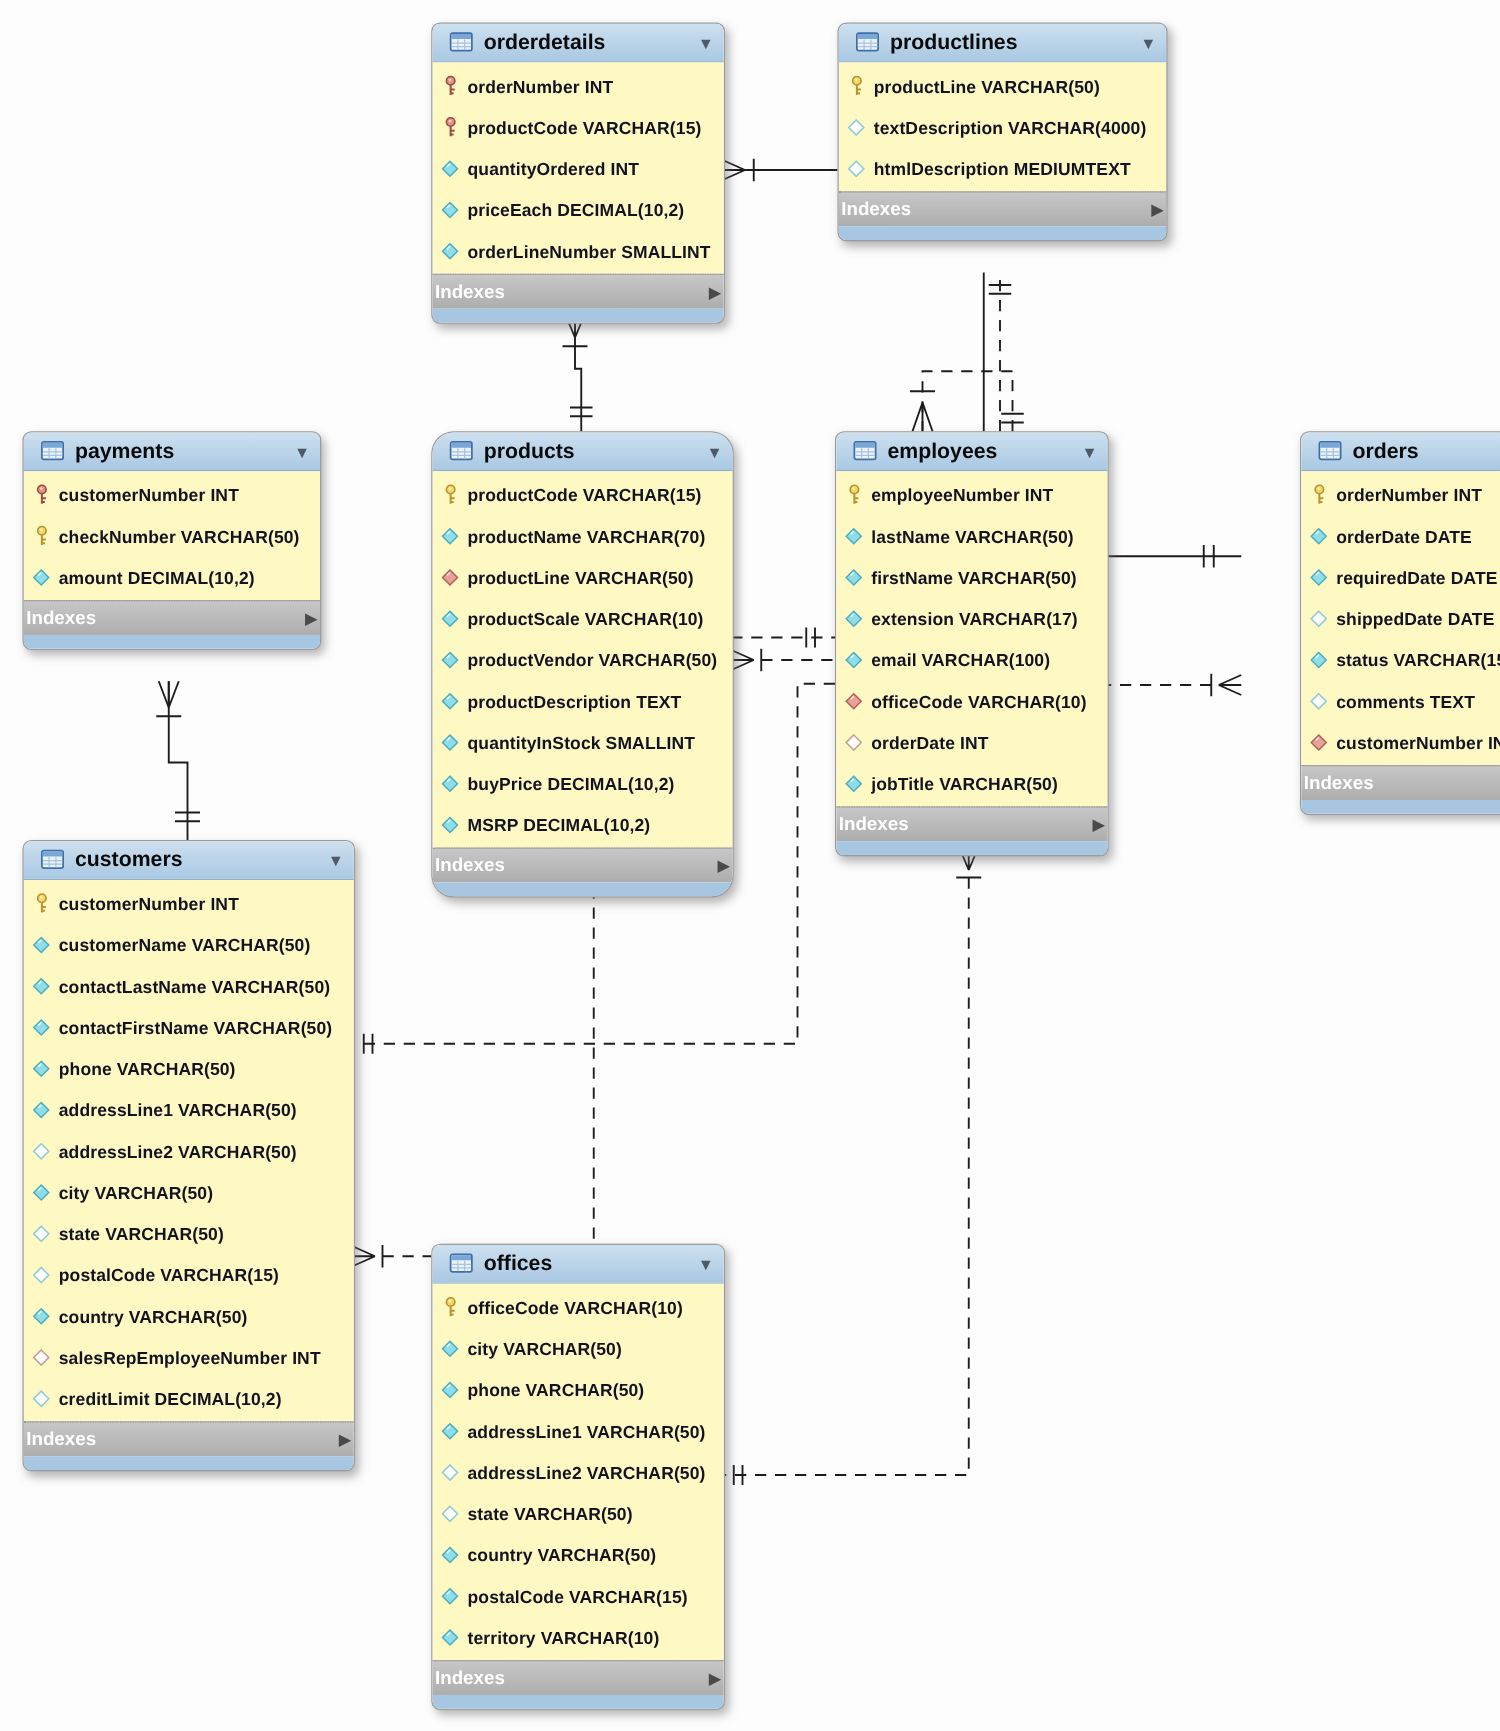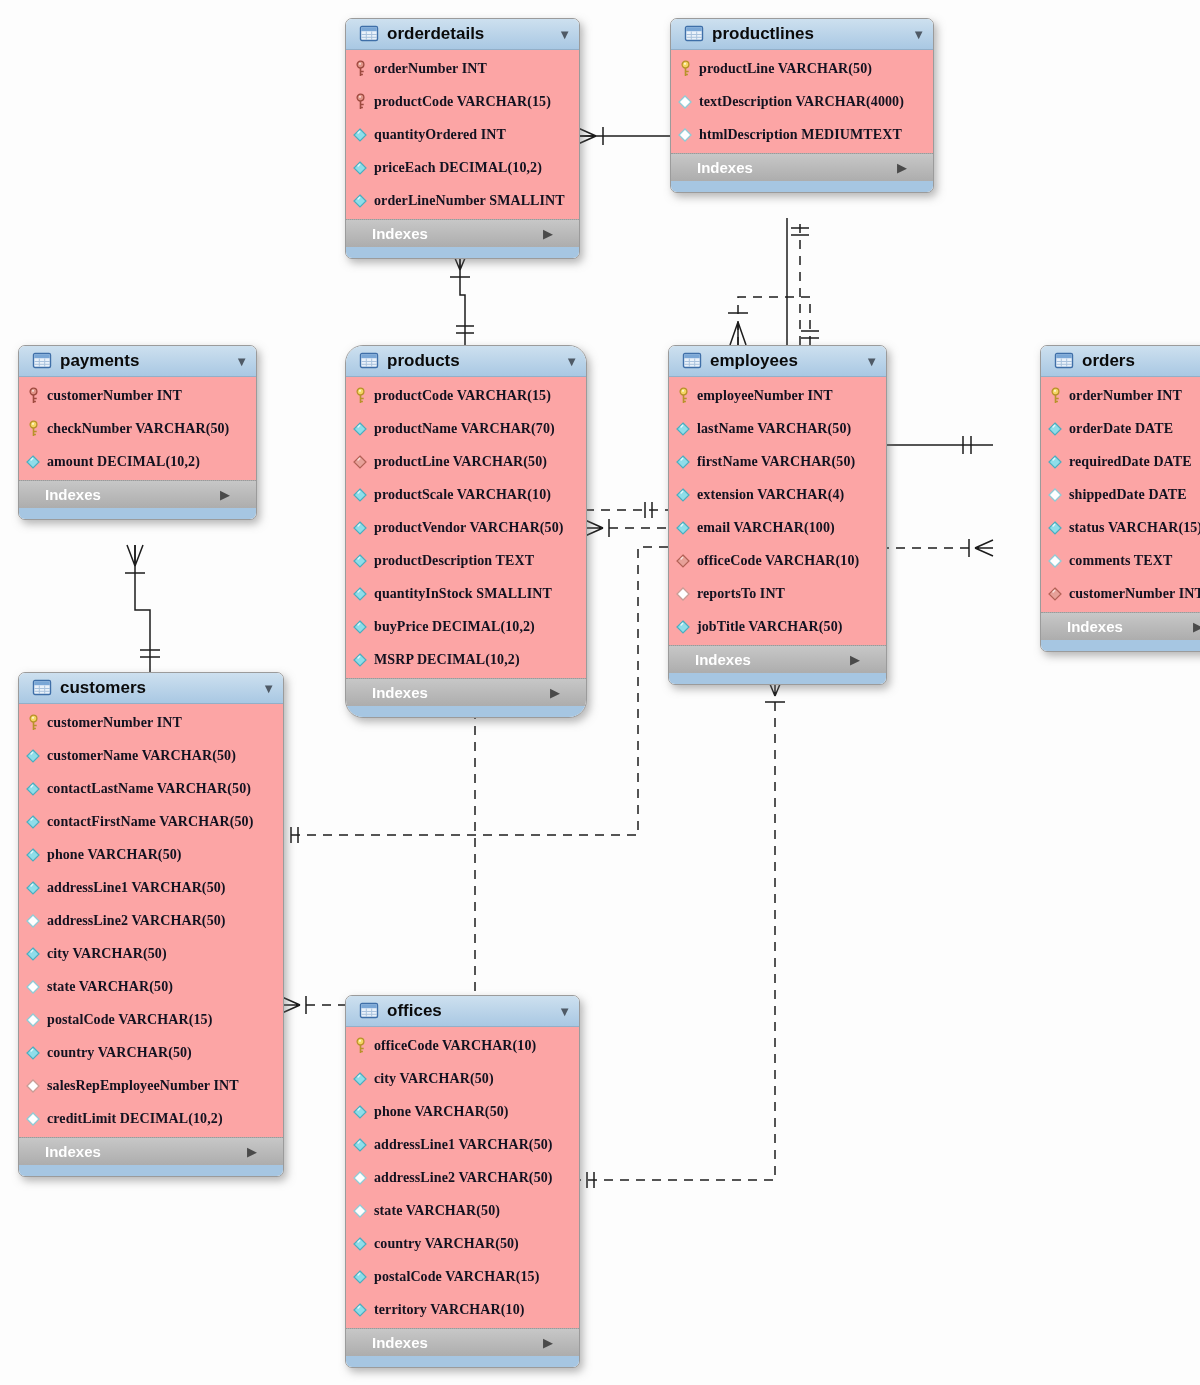--- a/index.html
+++ b/index.html
@@ -8,26 +8,26 @@
   #connectors{position:absolute;left:0;top:0;z-index:1;}
   .rel path{stroke:#1c1c1c;stroke-width:1.5;fill:none;}
   .rel path.d{stroke-dasharray:9 7;}
   .table-box{position:absolute;z-index:2;background:#fff;border:1px solid #9b9b9b;border-radius:7px;
              box-shadow:3px 4px 8px rgba(110,110,110,.5);overflow:hidden;}
   .tbl-header{height:30px;display:flex;align-items:center;gap:7px;padding:0 8px 0 13px;
               background:linear-gradient(#cde0ef,#a9c8e3);border-bottom:1px solid #93afc8;}
   .tbl-title{font-size:17px;font-weight:700;color:#0a0a0a;flex:1 1 auto;}
   .hdr-icon{display:flex;align-items:center;}
   .collapse{color:#4f5a66;font-size:13px;line-height:1;}
-  .tbl-body{background:#fca5a5;padding:2px 0;font-family:Liberation Serif, serif;}
+  .tbl-body{background:#fef9c3;padding:2px 0;}
   .col-row{height:33px;display:flex;align-items:center;padding:0 6px 0 7px;gap:7px;}
   .col-icon{display:flex;align-items:center;width:14px;justify-content:center;}
   .col-text{font-size:14px;font-weight:700;color:#121220;white-space:nowrap;letter-spacing:.1px;}
   .indexes-bar{height:27px;display:flex;align-items:center;justify-content:space-between;
-               padding:0 26px;background:linear-gradient(#c7c7c7,#adadad);border-top:1px dotted #9a9a9a;}
+               padding:0 2px;background:linear-gradient(#c7c7c7,#adadad);border-top:1px dotted #9a9a9a;}
   .indexes-label{color:#fff;font-weight:700;font-size:15px;}
   .expand{color:#4a4a4a;font-size:13px;line-height:1;}
   .strip{height:11px;background:#a6c6e2;}
 </style>
 </head>
 <body>
 
 <div class="canvas" id="canvas">
   <svg id="connectors" width="1200" height="1385">
     <g class="rel">
@@ -374,21 +374,21 @@
           </span>
           <span class="col-text">firstName VARCHAR(50)</span>
         </div>
         <div class="col-row">
           <span class="col-icon">
             <svg width="14" height="14" viewBox="0 0 14 14">
               <path d="M7 1 L13 7 L7 13 L1 7 Z" fill="#8fdde9" stroke="#49aebf" stroke-width="1.2"></path>
               <path d="M7 3 L4.6 5.4" stroke="#e3f8fb" stroke-width="1.4"></path>
             </svg>
           </span>
-          <span class="col-text">extension VARCHAR(4)</span>
+          <span class="col-text">extension VARCHAR(17)</span>
         </div>
         <div class="col-row">
           <span class="col-icon">
             <svg width="14" height="14" viewBox="0 0 14 14">
               <path d="M7 1 L13 7 L7 13 L1 7 Z" fill="#8fdde9" stroke="#49aebf" stroke-width="1.2"></path>
               <path d="M7 3 L4.6 5.4" stroke="#e3f8fb" stroke-width="1.4"></path>
             </svg>
           </span>
           <span class="col-text">email VARCHAR(100)</span>
         </div>
@@ -400,21 +400,21 @@
             </svg>
           </span>
           <span class="col-text">officeCode VARCHAR(10)</span>
         </div>
         <div class="col-row">
           <span class="col-icon">
             <svg width="14" height="14" viewBox="0 0 14 14">
               <path d="M7 1 L13 7 L7 13 L1 7 Z" fill="#ffffff" stroke="#c99d96" stroke-width="1.3"></path>
             </svg>
           </span>
-          <span class="col-text">reportsTo INT</span>
+          <span class="col-text">orderDate INT</span>
         </div>
         <div class="col-row">
           <span class="col-icon">
             <svg width="14" height="14" viewBox="0 0 14 14">
               <path d="M7 1 L13 7 L7 13 L1 7 Z" fill="#8fdde9" stroke="#49aebf" stroke-width="1.2"></path>
               <path d="M7 3 L4.6 5.4" stroke="#e3f8fb" stroke-width="1.4"></path>
             </svg>
           </span>
           <span class="col-text">jobTitle VARCHAR(50)</span>
         </div>

